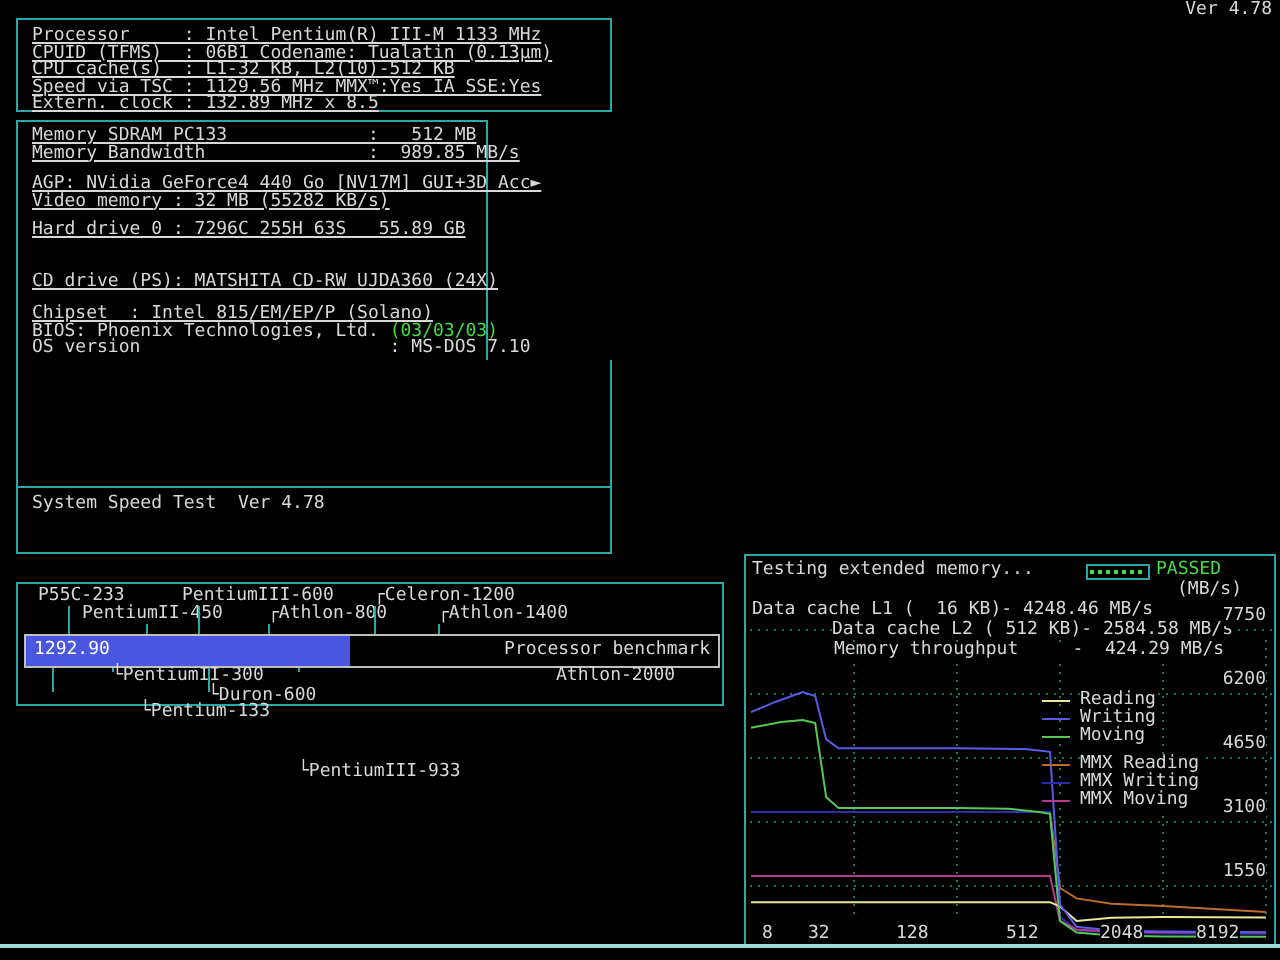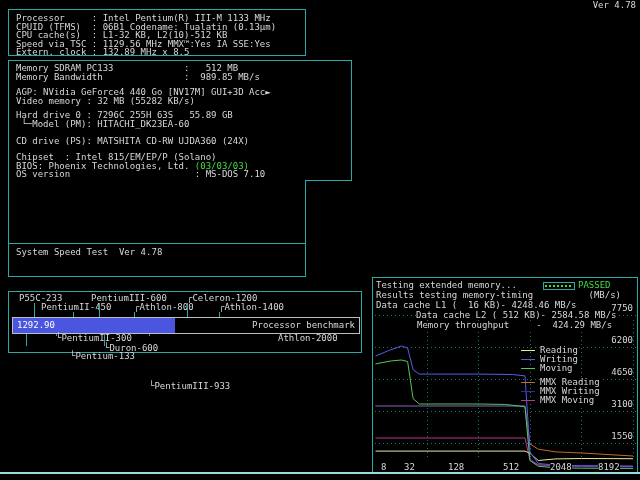--- a/index.html
+++ b/index.html
@@ -1,20 +1,20 @@
 <!DOCTYPE html>
 <html><head>
 <meta charset="utf-8">
 <style>
   html,body{margin:0;padding:0;background:#111;}
   .screen{position:relative;width:640px;height:480px;background:#000;overflow:hidden;
           font-family:"DejaVu Sans Mono",monospace;}
   .t{font-size:9px;line-height:8.6px;color:#D8D8D8;white-space:pre;}
   .lines{position:absolute;}
-  .lines div{font-size:9px;line-height:8.6px;color:#D8D8D8;white-space:pre;}
+  .lines div{font-size:9px;line-height:8.6px;color:#D8D8D8;white-space:pre;text-decoration:underline;}
   .box{position:absolute;border:1px solid #2BA8A8;box-sizing:border-box;background:#000;}
   .green{color:#44DD44;}
   .ver{position:absolute;right:4px;top:1px;}
   .abs{position:absolute;}
   
   .blabel{position:absolute;font-size:9px;line-height:9px;color:#D8D8D8;white-space:pre;}
   .tick{position:absolute;width:1px;background:#2BA8A8;}
   .barframe{position:absolute;left:3px;top:25px;width:346px;height:15px;border:1px solid #BFBFBF;box-sizing:content-box;}
   .barfill{position:absolute;left:0;top:0;width:162px;height:15px;background:#4A55E0;}
   .barfill span{position:absolute;left:4px;top:3px;font-size:9px;line-height:9px;color:#FFFFFF;white-space:pre;}
@@ -46,32 +46,31 @@
   <div class="box" style="left:8px;top:9px;width:298px;height:47px;">
     <div class="lines" style="left:7px;top:4px;">
         <div>Processor     : Intel Pentium(R) III-M 1133 MHz</div>
         <div>CPUID (TFMS)  : 06B1 Codename: Tualatin (0.13µm)</div>
         <div>CPU cache(s)  : L1-32 KB, L2(10)-512 KB</div>
         <div>Speed via TSC : 1129.56 MHz MMX™:Yes IA SSE:Yes</div>
         <div>Extern. clock : 132.89 MHz x 8.5</div>
       </div>
   </div>
 
-  <div class="box" style="left:8px;top:60px;width:344px;height:121px;">
+  <div class="box" style="left:8px;top:60px;width:236px;height:121px;">
     <div class="lines" style="left:7px;top:3px;">
         <div>Memory SDRAM PC133             :   512 MB</div>
         <div>Memory Bandwidth               :  989.85 MB/s</div>
       </div>
     <div class="lines" style="left:7px;top:27px;">
         <div>AGP: NVidia GeForce4 440 Go [NV17M] GUI+3D Acc►</div>
         <div>Video memory : 32 MB (55282 KB/s)</div>
       </div>
     <div class="lines" style="left:7px;top:50px;">
         <div>Hard drive 0 : 7296C 255H 63S   55.89 GB</div>
-        <div> └─Model (PM): HITACHI_DK23EA-60</div>
       </div>
     <div class="lines" style="left:7px;top:76px;">
         <div>CD drive (PS): MATSHITA CD-RW UJDA360 (24X)</div>
       </div>
     <div class="lines" style="left:7px;top:92px;">
         <div>Chipset  : Intel 815/EM/EP/P (Solano)</div>
       </div>
     <div class="t abs" style="left:7px;top:100.6px;"><span>BIOS: Phoenix Technologies, Ltd. </span><span class="green">(03/03/03)</span></div>
     <div class="t abs" style="left:7px;top:109.2px;">OS version                       : MS-DOS 7.10</div>
   </div>
@@ -127,21 +126,20 @@
           <line x1="2" x2="264" y1="165.00165152766309" y2="165.00165152766309"></line>
         </g>
         <polyline points="2.5,128.0 152.0,128.0 157.0,166.0 165.3,171.2 182.8,173.9 208.5,175.0 260.0,178.0" fill="none" stroke="#C06A2E" stroke-width="1"></polyline>
         <polyline points="2.5,128.0 152.0,128.0 157.0,180.5 165.3,187.1 182.8,188.3 208.5,188.7 260.0,188.9" fill="none" stroke="#2C2CB0" stroke-width="1"></polyline>
         <polyline points="2.5,160.0 152.0,160.0 157.0,182.5 165.3,186.7 182.8,187.9 208.5,188.1 260.0,188.3" fill="none" stroke="#B8388E" stroke-width="1"></polyline>
         <polyline points="2.5,173.1 152.0,173.1 157.0,175.3 165.3,182.5 182.8,180.9 208.5,180.5 260.0,180.7" fill="none" stroke="#E8E89C" stroke-width="1"></polyline>
         <polyline points="2.5,85.9 17.6,83.0 28.3,82.0 34.6,83.5 40.1,120.6 46.3,126.0 105.5,126.0 131.3,126.4 146.3,128.0 152.0,128.9 157.0,182.5 165.3,188.3 182.8,189.8 208.5,190.2 260.0,190.4" fill="none" stroke="#55C855" stroke-width="1"></polyline>
         <polyline points="2.5,78.1 14.3,73.1 28.3,68.0 34.6,70.0 40.1,91.7 46.3,96.1 105.5,96.1 139.5,96.5 152.0,97.9 157.0,174.3 165.3,185.4 182.8,187.3 208.5,187.7 260.0,188.1" fill="none" stroke="#5A5AE8" stroke-width="1"></polyline>
       </svg>
     <div class="prow" style="top:3px;">Testing extended memory...</div>
-    <div class="prow" style="top:13px;">Results testing memory-timing</div>
     <div class="prow" style="top:23px;">Data cache L1 (  16 KB)- 4248.46 MB/s</div>
     <div class="prow" style="top:33px;margin-left:40px;">Data cache L2 ( 512 KB)- 2584.58 MB/s</div>
     <div class="prow" style="top:43px;padding-left:41px;">Memory throughput     -  424.29 MB/s</div>
     <div class="pbar">
         <i></i>
       </div>
     <span class="passed green">PASSED</span>
     <span class="units">(MB/s)</span>
   <span class="xlab" style="left: 8px;">8</span>
       <span class="xlab" style="left: 31px;">32</span>

